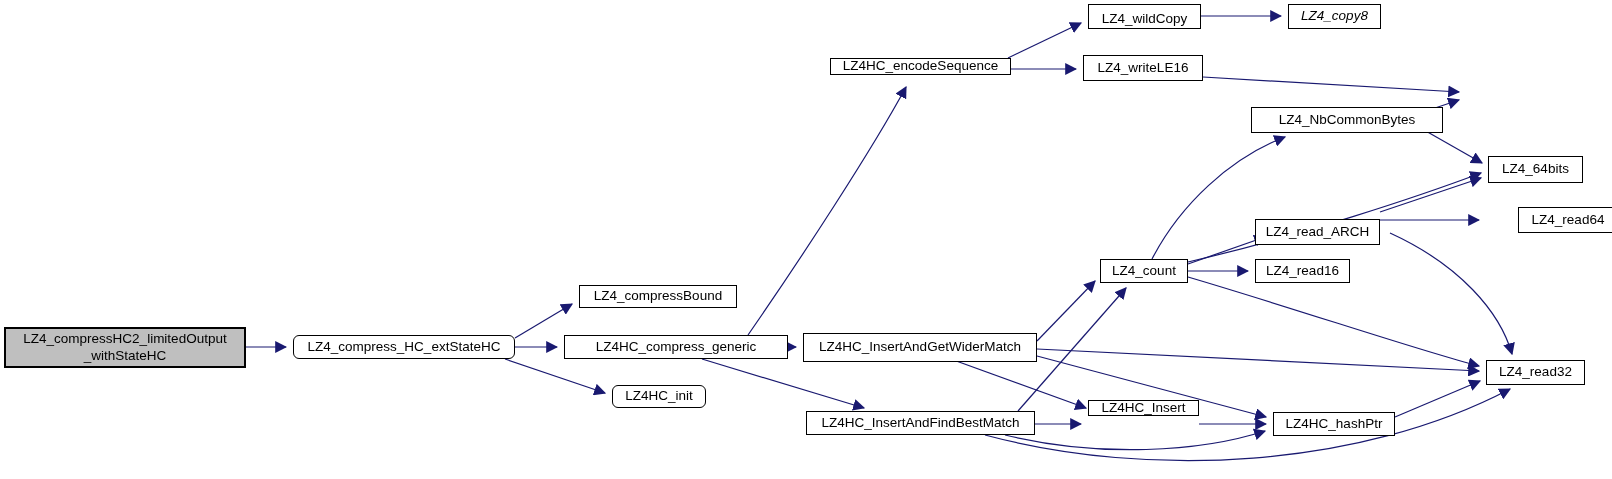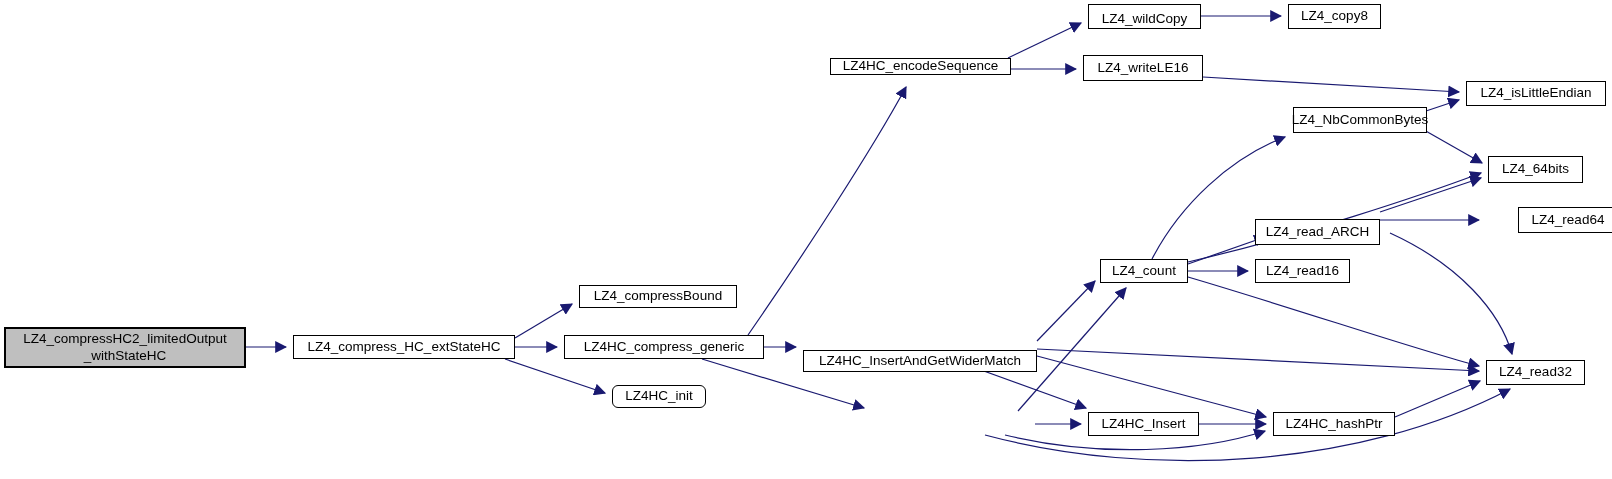--- a/index.html
+++ b/index.html
@@ -78,32 +78,32 @@
       <path d="M1037,356 L1266,417" fill="none" stroke="#191970" stroke-width="1.2" marker-end="url(#arrow)"></path>
       <path d="M1018,411 L1126,288" fill="none" stroke="#191970" stroke-width="1.2" marker-end="url(#arrow)"></path>
       <path d="M1035,424 L1081,424" fill="none" stroke="#191970" stroke-width="1.2" marker-end="url(#arrow)"></path>
       <path d="M1005,435 C1100,458 1200,452 1265,431" fill="none" stroke="#191970" stroke-width="1.2" marker-end="url(#arrow)"></path>
       <path d="M985,435 C1150,479 1360,468 1510,389" fill="none" stroke="#191970" stroke-width="1.2" marker-end="url(#arrow)"></path>
       <path d="M1199,424 L1266,424" fill="none" stroke="#191970" stroke-width="1.2" marker-end="url(#arrow)"></path>
       <path d="M1395,417 L1480,381" fill="none" stroke="#191970" stroke-width="1.2" marker-end="url(#arrow)"></path>
     </svg>
 <div class="node highlight" style="left: 4px; top: 327px; width: 242px; height: 41px;"><span>LZ4_compressHC2_limitedOutput
 _withStateHC</span></div>
-    <div class="node" style="left: 293px; top: 335px; width: 222px; height: 24px;"><span>LZ4_compress_HC_extStateHC</span></div>
+    <div class="node" style="left: 293px; top: 335px; width: 222px; height: 24px; border-radius: 6px;"><span>LZ4_compress_HC_extStateHC</span></div>
     <div class="node" style="left: 579px; top: 285px; width: 158px; height: 23px;"><span>LZ4_compressBound</span></div>
-    <div class="node" style="left: 564px; top: 335px; width: 200px; height: 24px;"><span>LZ4HC_compress_generic</span></div>
+    <div class="node" style="left: 564px; top: 335px; width: 224px; height: 24px;"><span>LZ4HC_compress_generic</span></div>
     <div class="node" style="left: 612px; top: 385px; width: 94px; height: 23px; border-radius: 6px;"><span>LZ4HC_init</span></div>
     <div class="node" style="left: 830px; top: 58px; width: 181px; height: 17px;"><span>LZ4HC_encodeSequence</span></div>
     <div class="node" style="left: 1088px; top: 4px; width: 113px; height: 25px; align-items: flex-end;"><span>LZ4_wildCopy</span></div>
-    <div class="node" style="left: 1288px; top: 4px; width: 93px; height: 25px;"><span>LZ4_copy8</span></div>
+    <div class="node" style="left: 1288px; top: 4px; width: 93px; height: 25px; font-style: italic;"><span>LZ4_copy8</span></div>
     <div class="node" style="left: 1083px; top: 55px; width: 120px; height: 26px;"><span>LZ4_writeLE16</span></div>
-    <div class="node" style="left: 1466px; top: 81px; width: 140px; height: 25px;"><span>LZ4_isLittleEndian</span></div>
-    <div class="node" style="left: 1293px; top: 107px; width: 134px; height: 26px;"><span>LZ4_NbCommonBytes</span></div>
+    <div class="node" style="left: 1251px; top: 107px; width: 192px; height: 26px;"><span>LZ4_NbCommonBytes</span></div>
     <div class="node" style="left: 1488px; top: 156px; width: 95px; height: 27px; text-align: center;"><span>LZ4_64bits</span></div>
     <div class="node" style="left: 1255px; top: 207px; width: 125px; height: 26px; margin-top: 12px;"><span>LZ4_read_ARCH</span></div>
     <div class="node" style="left: 1486px; top: 207px; width: 100px; height: 26px; margin-left: 32px;"><span>LZ4_read64</span></div>
     <div class="node" style="left: 1100px; top: 259px; width: 88px; height: 24px;"><span>LZ4_count</span></div>
     <div class="node" style="left: 1255px; top: 259px; width: 95px; height: 24px;"><span>LZ4_read16</span></div>
-    <div class="node" style="left: 803px; top: 350px; width: 234px; height: 22px; justify-content: center;"><span>LZ4HC_InsertAndGetWiderMatch</span></div>
+    <div class="node" style="left: 803px; top: 333px; width: 234px; height: 29px; justify-content: center;"><span>LZ4HC_InsertAndGetWiderMatch</span></div>
     <div class="node" style="left: 1486px; top: 360px; width: 99px; height: 25px;"><span>LZ4_read32</span></div>
-    <div class="node" style="left: 1088px; top: 412px; width: 111px; height: 24px;"><span>LZ4HC_Insert</span></div>
+    <div class="node" style="left: 806px; top: 411px; width: 229px; height: 24px;"><span>LZ4HC_InsertAndFindBestMatch</span></div>
+    <div class="node" style="left: 1088px; top: 400px; width: 111px; height: 16px;"><span>LZ4HC_Insert</span></div>
     <div class="node" style="left: 1273px; top: 412px; width: 122px; height: 24px;"><span>LZ4HC_hashPtr</span></div>
   </div>
 
 </body></html>

